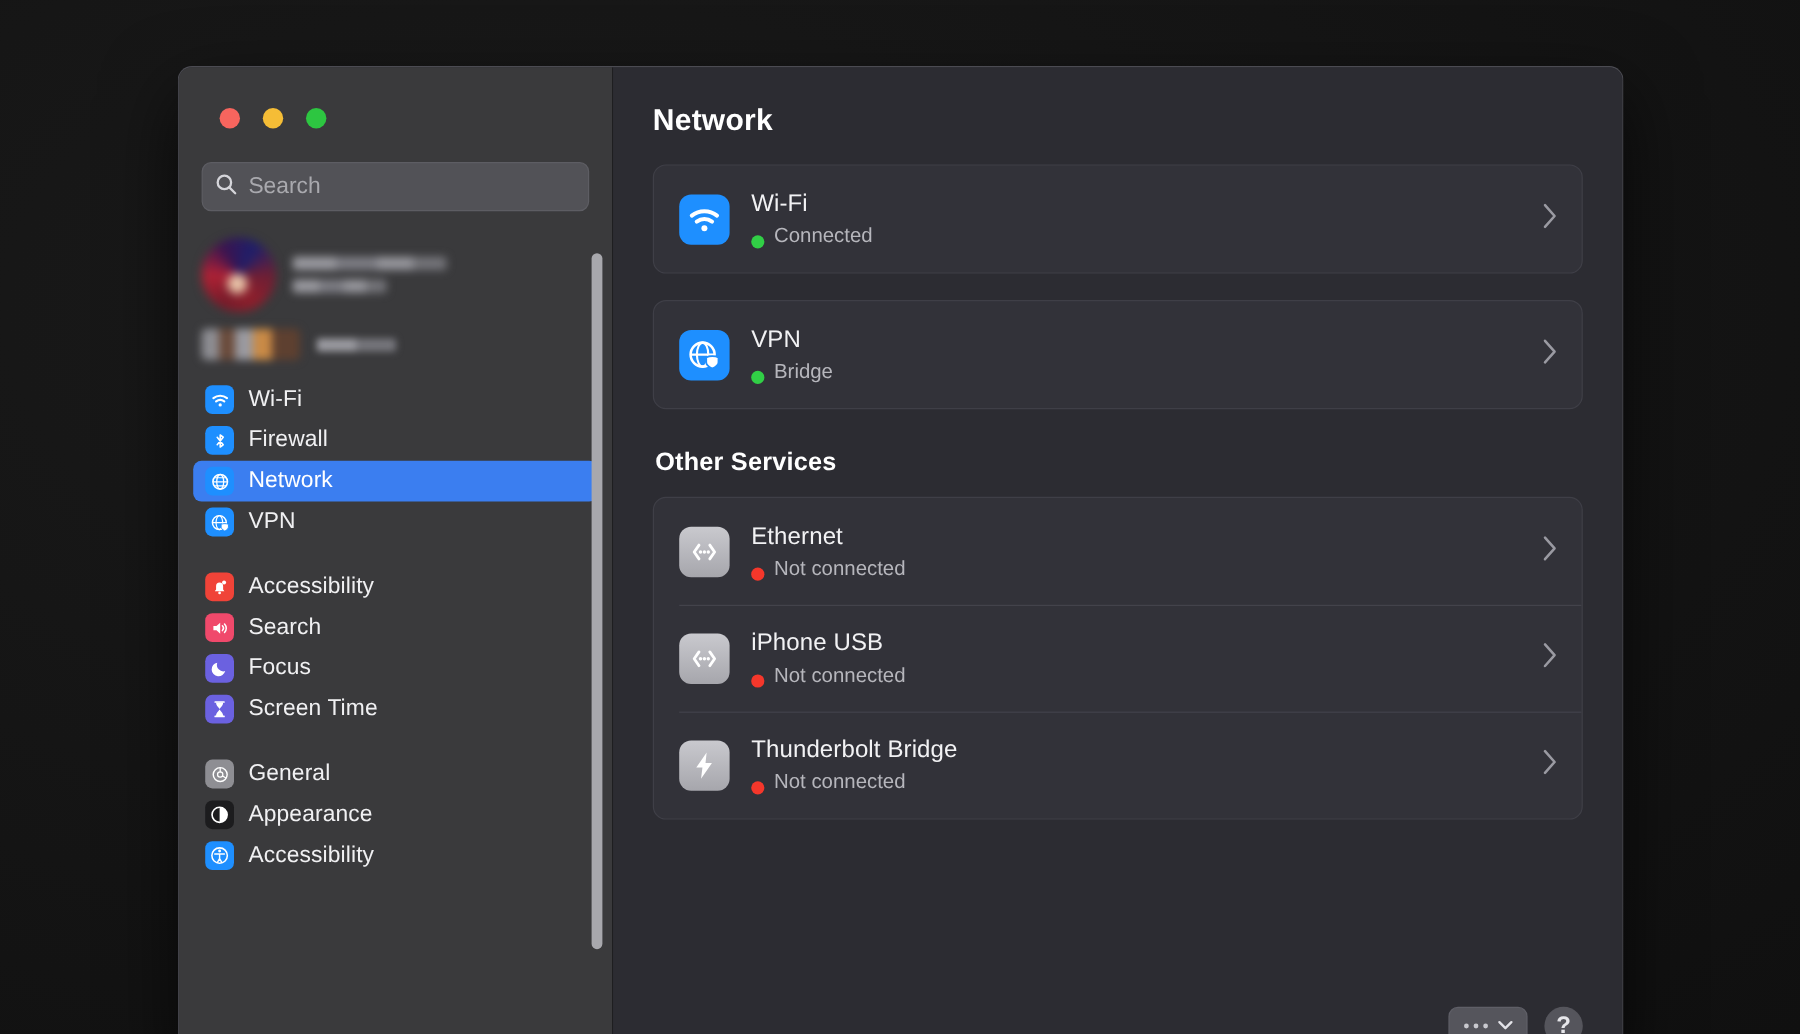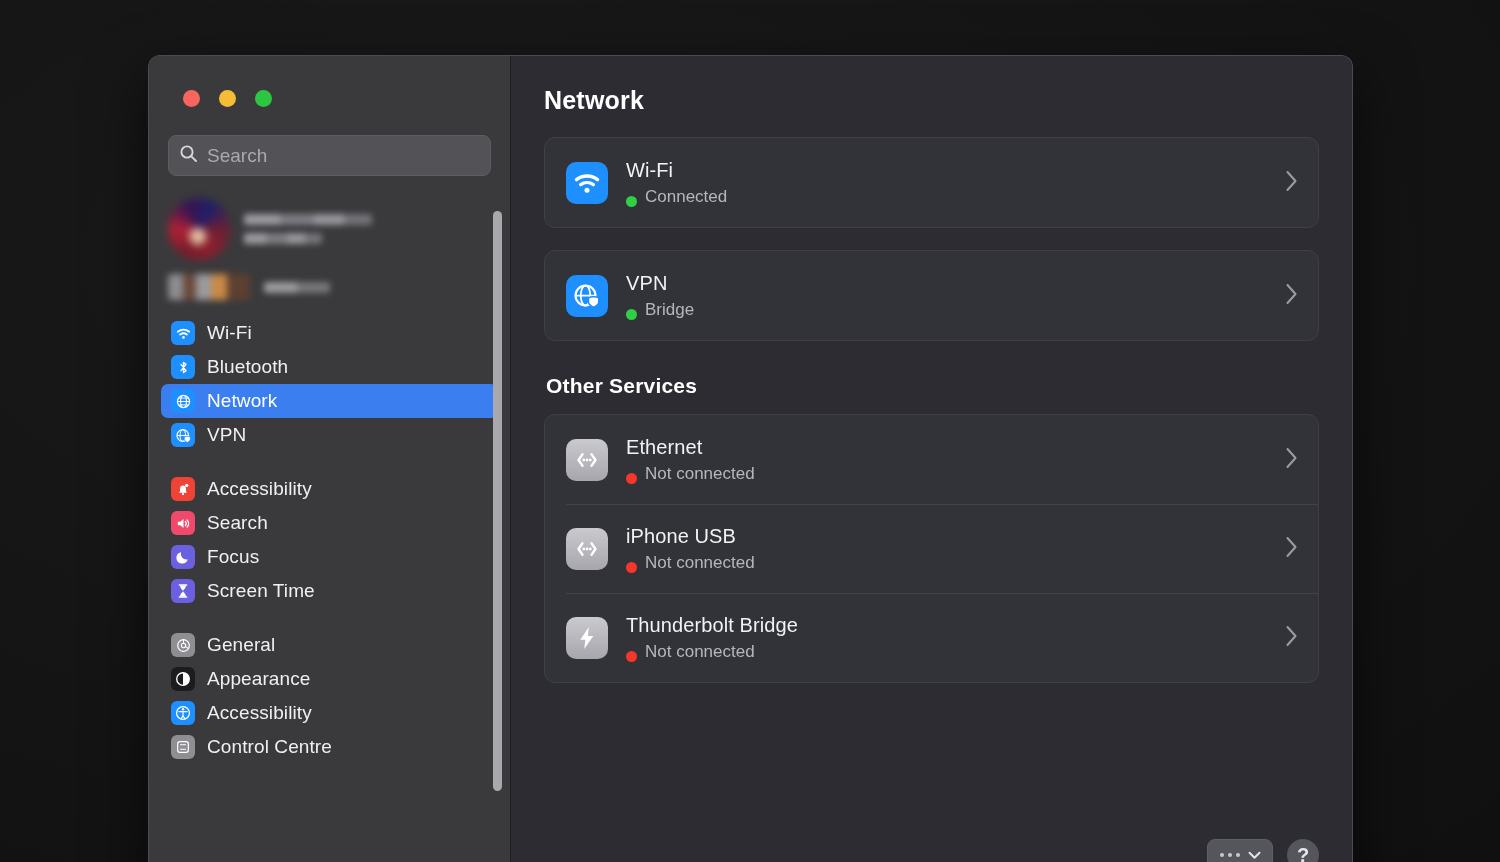--- a/index.html
+++ b/index.html
@@ -290,21 +290,21 @@
             </span>
             <span class="nav-label">Wi-Fi</span>
           </div>
 
           <div class="nav-item">
             <span class="sb-icon" style="background:#1e8fff">
               <svg width="15" height="15" viewBox="0 0 24 24">
                 <path d="M8 7l8 10-4 3V4l4 3-8 10" fill="none" stroke="#fff" stroke-width="2.1" stroke-linejoin="round" stroke-linecap="round"></path>
               </svg>
             </span>
-            <span class="nav-label">Bluetooth</span>
+            <span class="nav-label">Firewall</span>
           </div>
 
           <div class="nav-item selected">
             <span class="sb-icon" style="background:#1e8fff">
               <svg width="17" height="17" viewBox="0 0 24 24">
                 <circle cx="12" cy="12" r="8.6" fill="none" stroke="#fff" stroke-width="1.8"></circle>
                 <ellipse cx="12" cy="12" rx="4.1" ry="8.6" fill="none" stroke="#fff" stroke-width="1.5"></ellipse>
                 <line x1="3.4" y1="12" x2="20.6" y2="12" stroke="#fff" stroke-width="1.5"></line>
                 <path d="M5.1 7.2h13.8M5.1 16.8h13.8" stroke="#fff" stroke-width="1.3" fill="none"></path>
               </svg>
@@ -393,30 +393,20 @@
             <span class="sb-icon" style="background:#1e8fff">
               <svg width="18" height="18" viewBox="0 0 24 24">
                 <circle cx="12" cy="12" r="8.6" fill="none" stroke="#fff" stroke-width="1.7"></circle>
                 <circle cx="12" cy="6.9" r="1.6" fill="#fff"></circle>
                 <path d="M6.6 10.2h10.8M12 10.2v5.2M12 15.4l-2.4 4.2M12 15.4l2.4 4.2" stroke="#fff" stroke-width="1.6" stroke-linecap="round" fill="none"></path>
               </svg>
             </span>
             <span class="nav-label">Accessibility</span>
           </div>
 
-          <div class="nav-item">
-            <span class="sb-icon" style="background:#8e8e93">
-              <svg width="16" height="16" viewBox="0 0 24 24">
-                <rect x="4" y="4" width="16" height="16" rx="3.4" fill="none" stroke="#fff" stroke-width="1.8"></rect>
-                <line x1="8.2" y1="8.6" x2="15.8" y2="8.6" stroke="#fff" stroke-width="1.7" stroke-linecap="round"></line>
-                <line x1="8.2" y1="15.4" x2="15.8" y2="15.4" stroke="#fff" stroke-width="1.7" stroke-linecap="round"></line>
-              </svg>
-            </span>
-            <span class="nav-label">Control Centre</span>
-          </div>
         </div>
 
       </div>
 
       <div class="scrollbar"></div>
     </div>
 
     <div class="content">
 
       <div class="page-title">Network</div>

